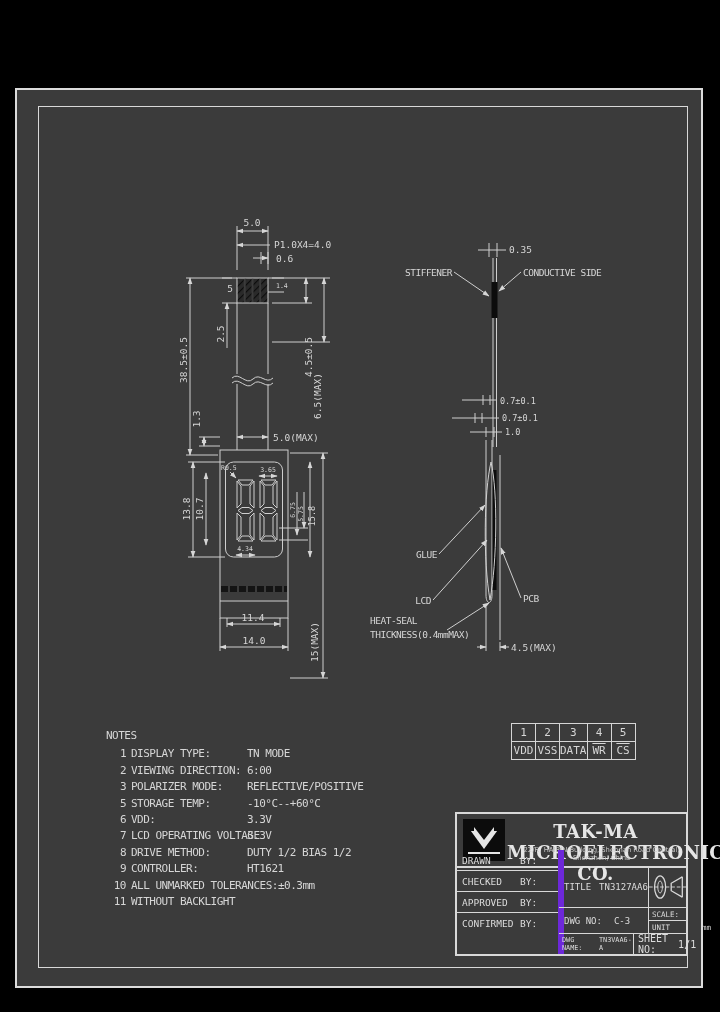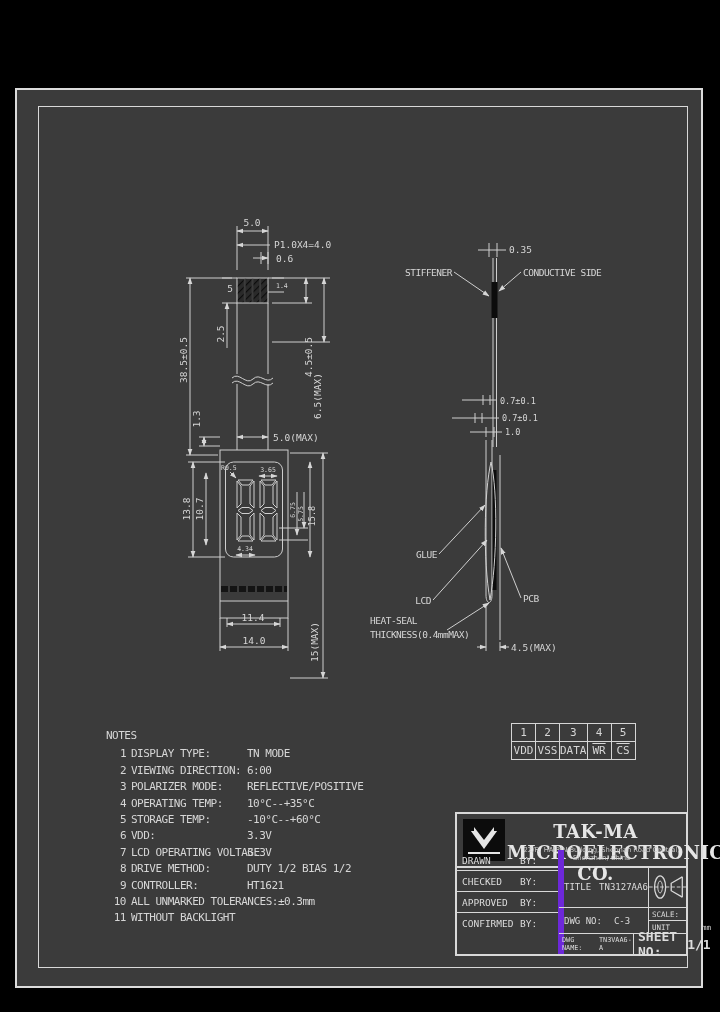--- a/index.html
+++ b/index.html
@@ -51,21 +51,21 @@
   #c-proj{left:192px;top:52px;right:0;height:42px;border-bottom:1px solid #d8d8d8;
           justify-content:center;}
   #c-dwgno{left:102px;top:94px;width:90px;height:26px;border-right:1px solid #d8d8d8;
            border-bottom:1px solid #d8d8d8;padding-left:5px;gap:12px;font-size:9px;}
   #c-scale{left:192px;top:94px;right:0;height:13px;border-bottom:1px solid #d8d8d8;
            font-size:7.5px;padding-left:3px;}
   #c-unit{left:192px;top:107px;right:0;height:13px;border-bottom:1px solid #d8d8d8;
           font-size:7.5px;padding:0 4px 0 3px;justify-content:space-between;gap:32px;}
   #c-dwgname{left:102px;top:120px;width:75px;bottom:0;border-right:1px solid #d8d8d8;
            font-size:6.8px;padding-left:3px;gap:3px;}
-  #c-sheet{left:177px;top:120px;right:0;bottom:0;font-size:13px;padding-left:4px;gap:10px;font-weight:bold;}
+  #c-sheet{left:177px;top:120px;right:0;bottom:0;font-size:10px;padding-left:4px;gap:10px;}
 </style>
 </head>
 <body>
 
 <div id="page">
   <div id="sheet"></div>
   <div id="innerframe"></div>
 
   <svg width="720" height="1012" viewBox="0 0 720 1012" style="position:absolute;left:0;top:0;">
     <defs>
@@ -254,23 +254,20 @@
     <div class="note-row">
       <span class="num">1</span><span class="nl">DISPLAY TYPE:</span><span class="nv">TN MODE</span>
     </div>
     <div class="note-row">
       <span class="num">2</span><span class="nl">VIEWING DIRECTION:</span><span class="nv">6:00</span>
     </div>
     <div class="note-row">
       <span class="num">3</span><span class="nl">POLARIZER MODE:</span><span class="nv">REFLECTIVE/POSITIVE</span>
     </div>
     <div class="note-row">
-      <span class="num">4</span><span class="nl">OPERATING TEMP:</span><span class="nv">10°C--+35°C</span>
-    </div>
-    <div class="note-row">
       <span class="num">5</span><span class="nl">STORAGE TEMP:</span><span class="nv">-10°C--+60°C</span>
     </div>
     <div class="note-row">
       <span class="num">6</span><span class="nl">VDD:</span><span class="nv">3.3V</span>
     </div>
     <div class="note-row">
       <span class="num">7</span><span class="nl">LCD OPERATING VOLTAGE</span><span class="nv">3.3V</span>
     </div>
     <div class="note-row">
       <span class="num">8</span><span class="nl">DRIVE METHOD:</span><span class="nv">DUTY 1/2 BIAS 1/2</span>

